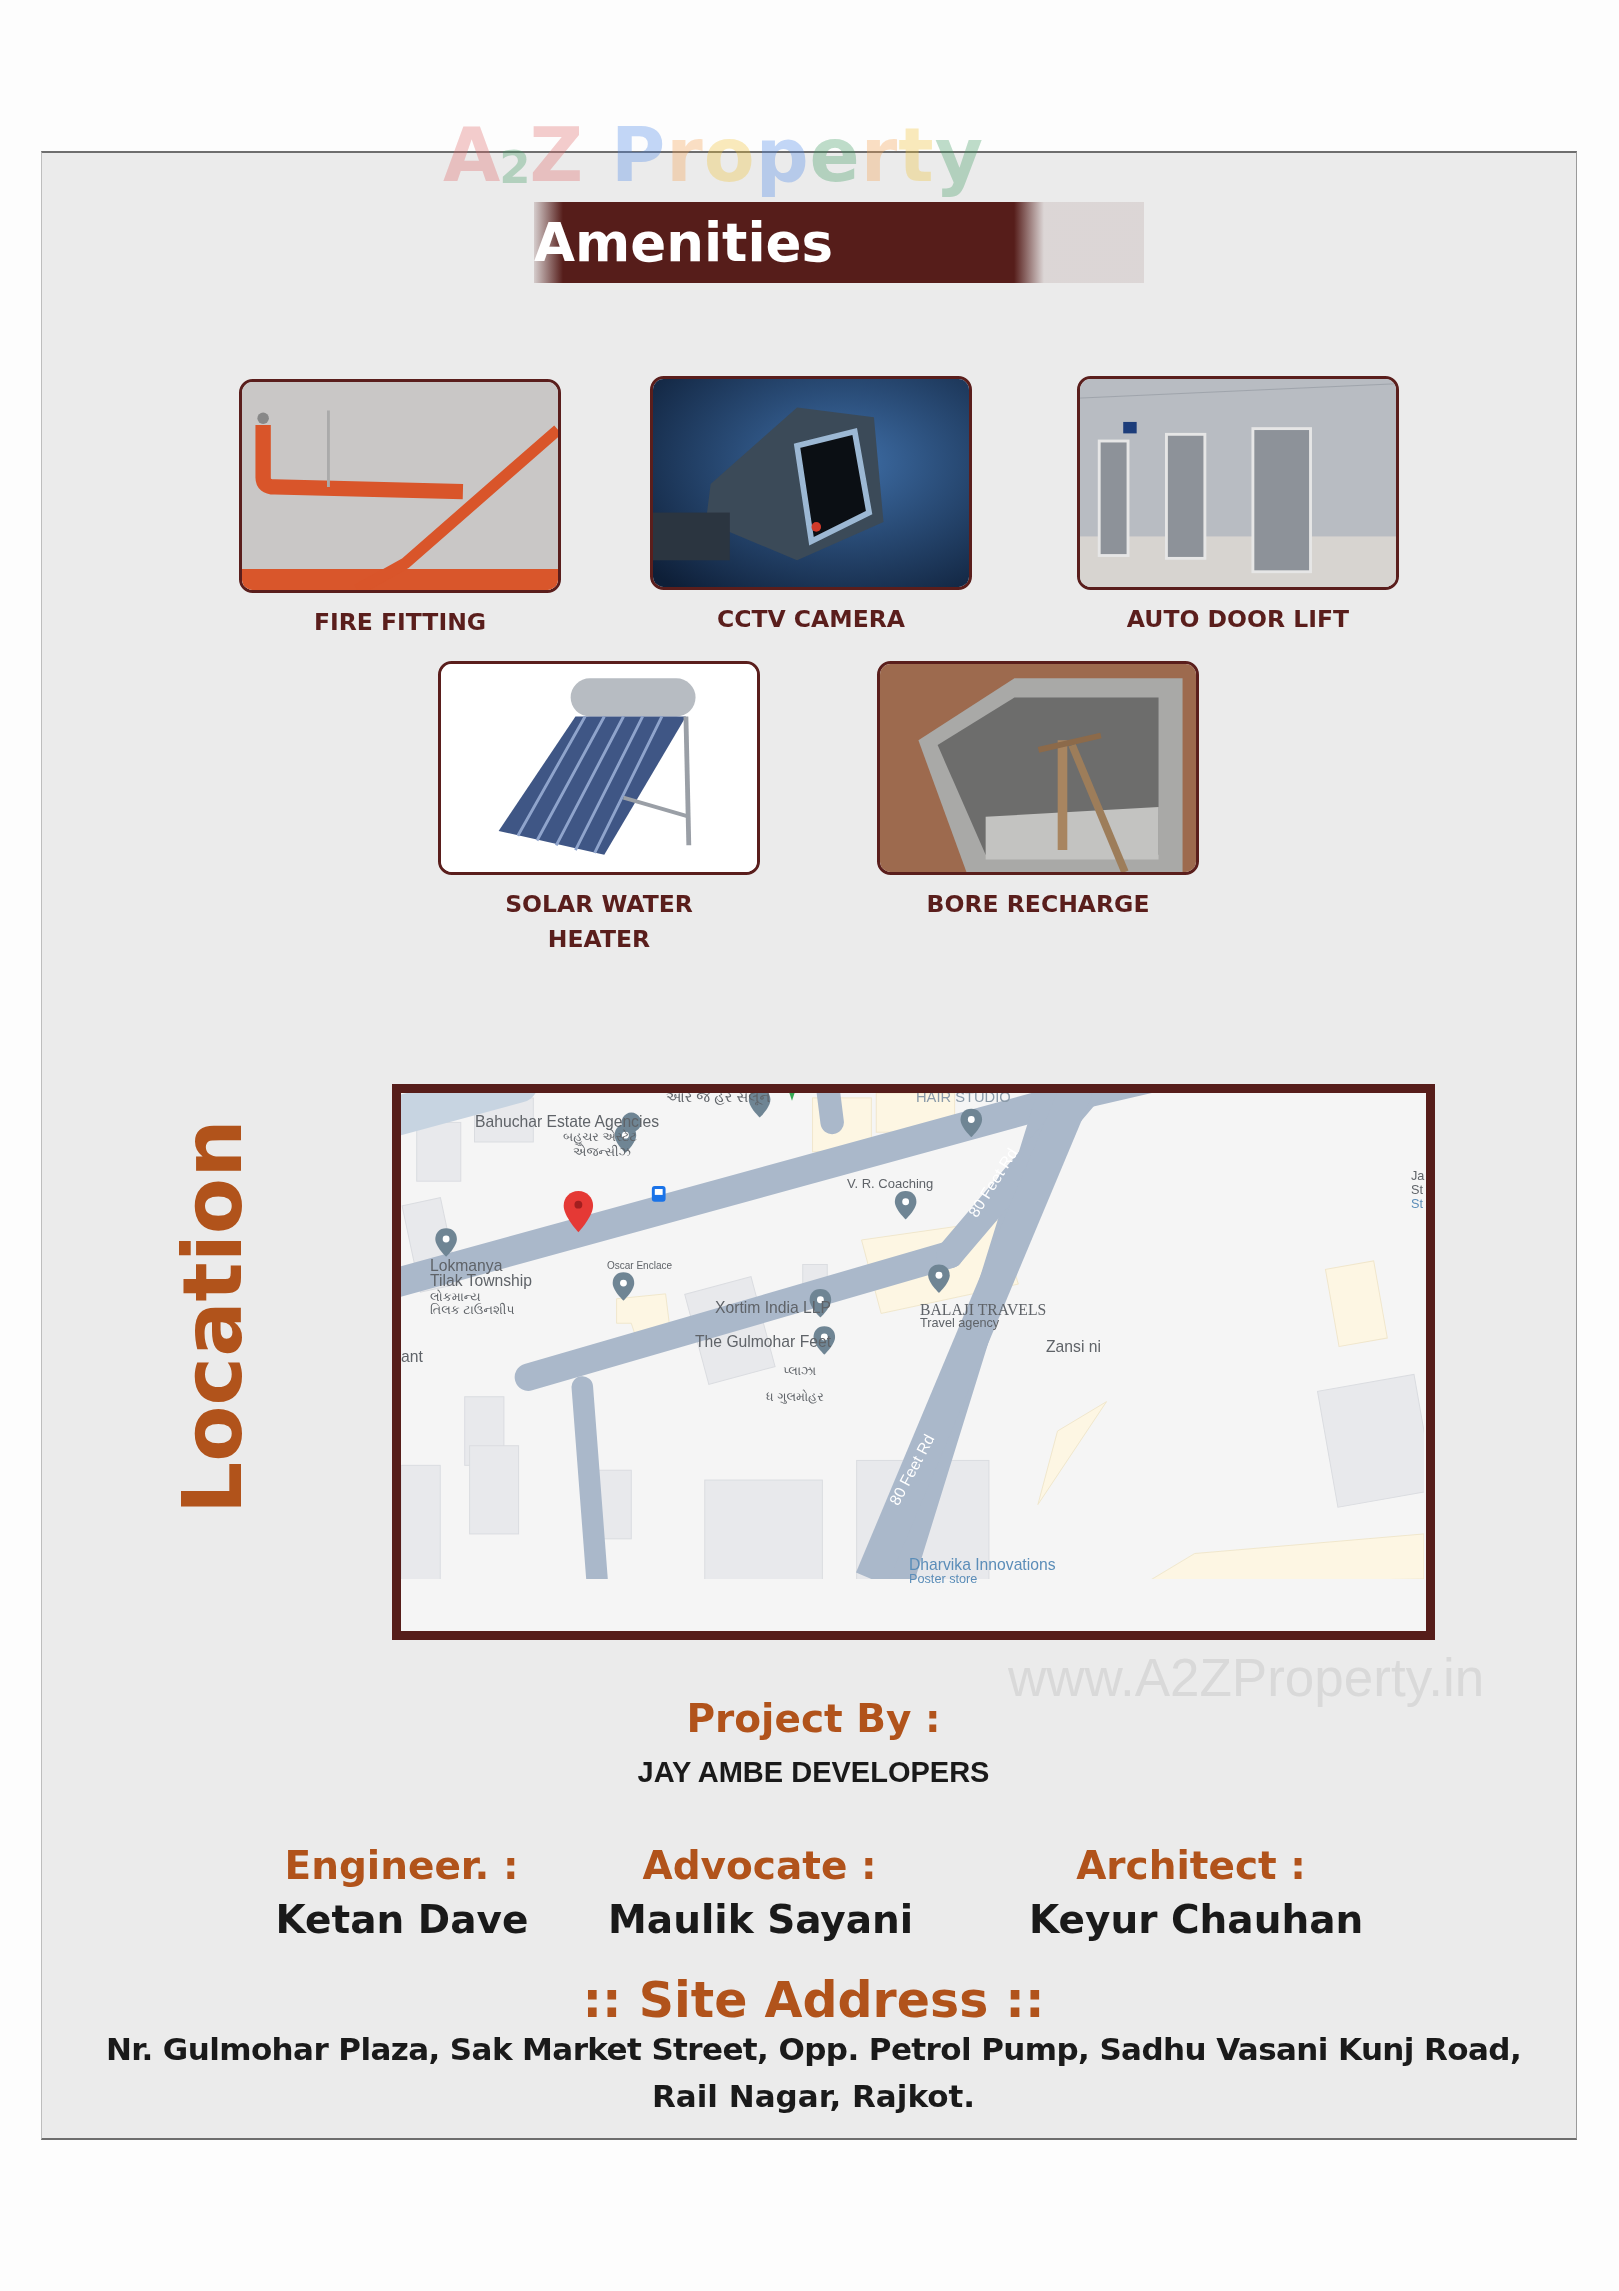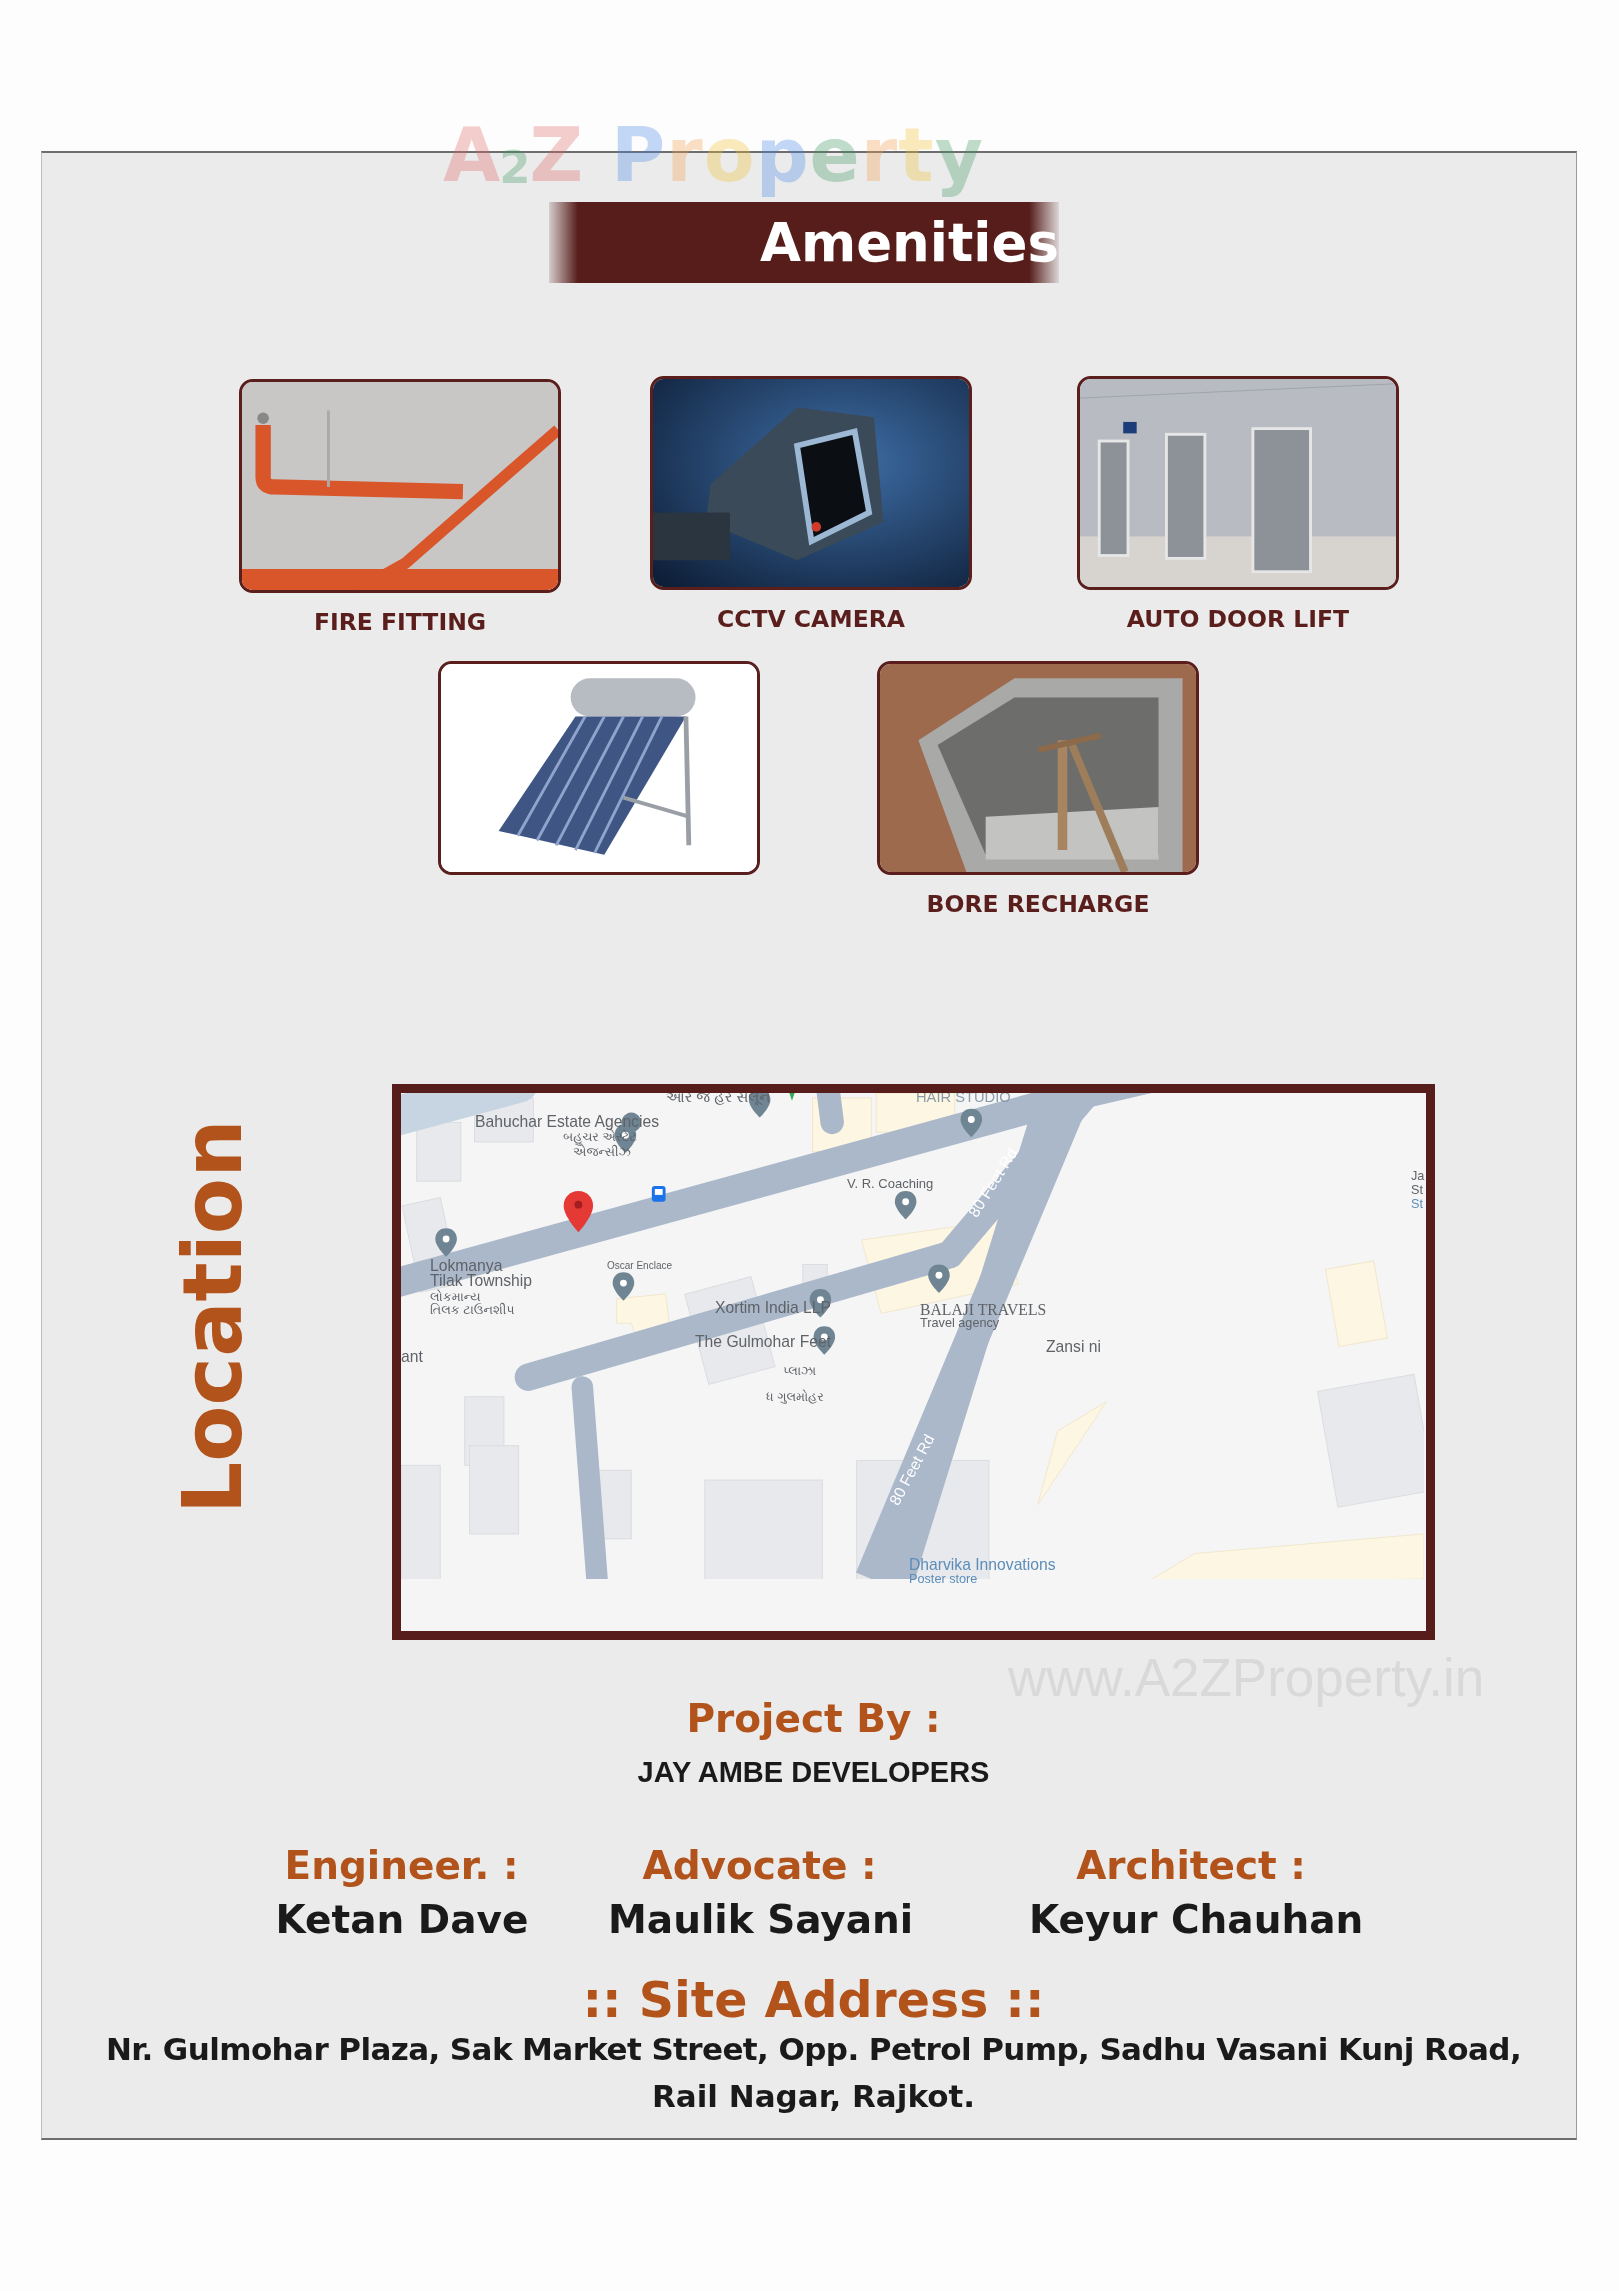--- a/index.html
+++ b/index.html
@@ -5,23 +5,23 @@
   html, body { margin:0; padding:0; }
   body { width:1619px; height:2292px; background:#fdfdfd; position:relative; overflow:hidden;
          font-family:"Liberation Sans", sans-serif; }
   .frame { position:absolute; left:41px; top:151px; width:1536px; height:1989px;
            background:#ebebeb; border-top:2px solid #6e6e6e; border-bottom:2px solid #6e6e6e;
            border-left:1px solid #bdbdbd; border-right:1px solid #9a9a9a; box-sizing:border-box; }
   .wm-logo { position:absolute; left:443px; top:118px; font-family:"DejaVu Sans", sans-serif;
              font-weight:bold; font-size:74px; letter-spacing:1px; opacity:0.32; white-space:nowrap; line-height:1; }
   .wm-logo span { display:inline-block; }
   .wm-logo .two { font-size:45px; vertical-align:-2px; margin:0 -2px; }
-  .banner { position:absolute; left:549px; top:202px; width:510px; height:81px;
+  .banner { position:absolute; left:534px; top:202px; width:610px; height:81px;
             background:linear-gradient(to right, rgba(86,29,26,0.15) 0px, #561d1a 29px, #561d1a 480px, rgba(86,29,26,0.1) 510px);
-            display:flex; align-items:center; justify-content:flex-end; }
+            display:flex; align-items:center; justify-content:flex-start; }
   .banner-text { color:#ffffff; font-family:"DejaVu Sans", sans-serif; font-weight:bold; font-size:53px; letter-spacing:0px; }
   .amenity { position:absolute; width:322px; text-align:center; }
   .amenity .pic { width:322px; height:214px; border:3.9px solid #5a1e1c; border-radius:13.7px; box-sizing:border-box; overflow:hidden; position:relative; }
   .amenity .label { margin-top:11.8px; color:#5a1e1c; font-family:"DejaVu Sans", sans-serif; font-weight:bold; font-size:23.5px; line-height:35px; }
   .pic svg { position:absolute; left:0; top:0; width:100%; height:100%; }
   .loc-title { position:absolute; left:172px; top:1514px; transform-origin:left top; transform:rotate(-90deg);
                color:#b1531b; font-family:"DejaVu Sans", sans-serif; font-weight:bold; font-size:82px; white-space:nowrap; line-height:1; }
   .map { position:absolute; left:392px; top:1084px; width:1043px; height:556px; border:9.8px solid #561d1a; box-sizing:border-box; overflow:hidden; background:#f5f5f5; }
   .map svg { position:absolute; left:0; top:0; }
   .map .lbl { position:absolute; font-family:"Liberation Sans", sans-serif; font-size:17.6px; color:#5f6368; white-space:nowrap; }
@@ -94,20 +94,24 @@
 <div class="amenity" style="left:438px; top:661px;">
   <div class="pic">
     <svg viewBox="0 0 329 218" preserveAspectRatio="none">
       <rect width="329" height="218" fill="#ffffff"></rect>
       <rect x="135" y="15" width="130" height="40" rx="20" fill="#b7bcc2"></rect>
       <path d="M140 55 L255 55 L170 200 L60 175 Z" fill="#3f5685"></path>
       <path d="M150 55 L80 180 M170 55 L100 185 M190 55 L120 190 M210 55 L140 195 M230 55 L160 198" stroke="#8fa4cc" stroke-width="3"></path>
       <line x1="255" y1="55" x2="258" y2="190" stroke="#9a9fa6" stroke-width="5"></line>
       <line x1="190" y1="140" x2="258" y2="160" stroke="#9a9fa6" stroke-width="4"></line>
     </svg>
+  </div>
+  <div class="label">
+    <div>SOLAR WATER</div>
+    <div>HEATER</div>
   </div>
 </div>
 
 <div class="amenity" style="left:877px; top:661px;">
   <div class="pic">
     <svg viewBox="0 0 329 218" preserveAspectRatio="none">
       <rect width="329" height="218" fill="#9d6a4e"></rect>
       <path d="M40 80 L140 15 L315 15 L315 218 L90 218 Z" fill="#a9a9a7"></path>
       <path d="M60 85 L140 35 L290 35 L290 200 L110 200 Z" fill="#6d6d6c"></path>
       <path d="M110 160 L290 150 L290 205 L110 205 Z" fill="#c3c3c1"></path>

